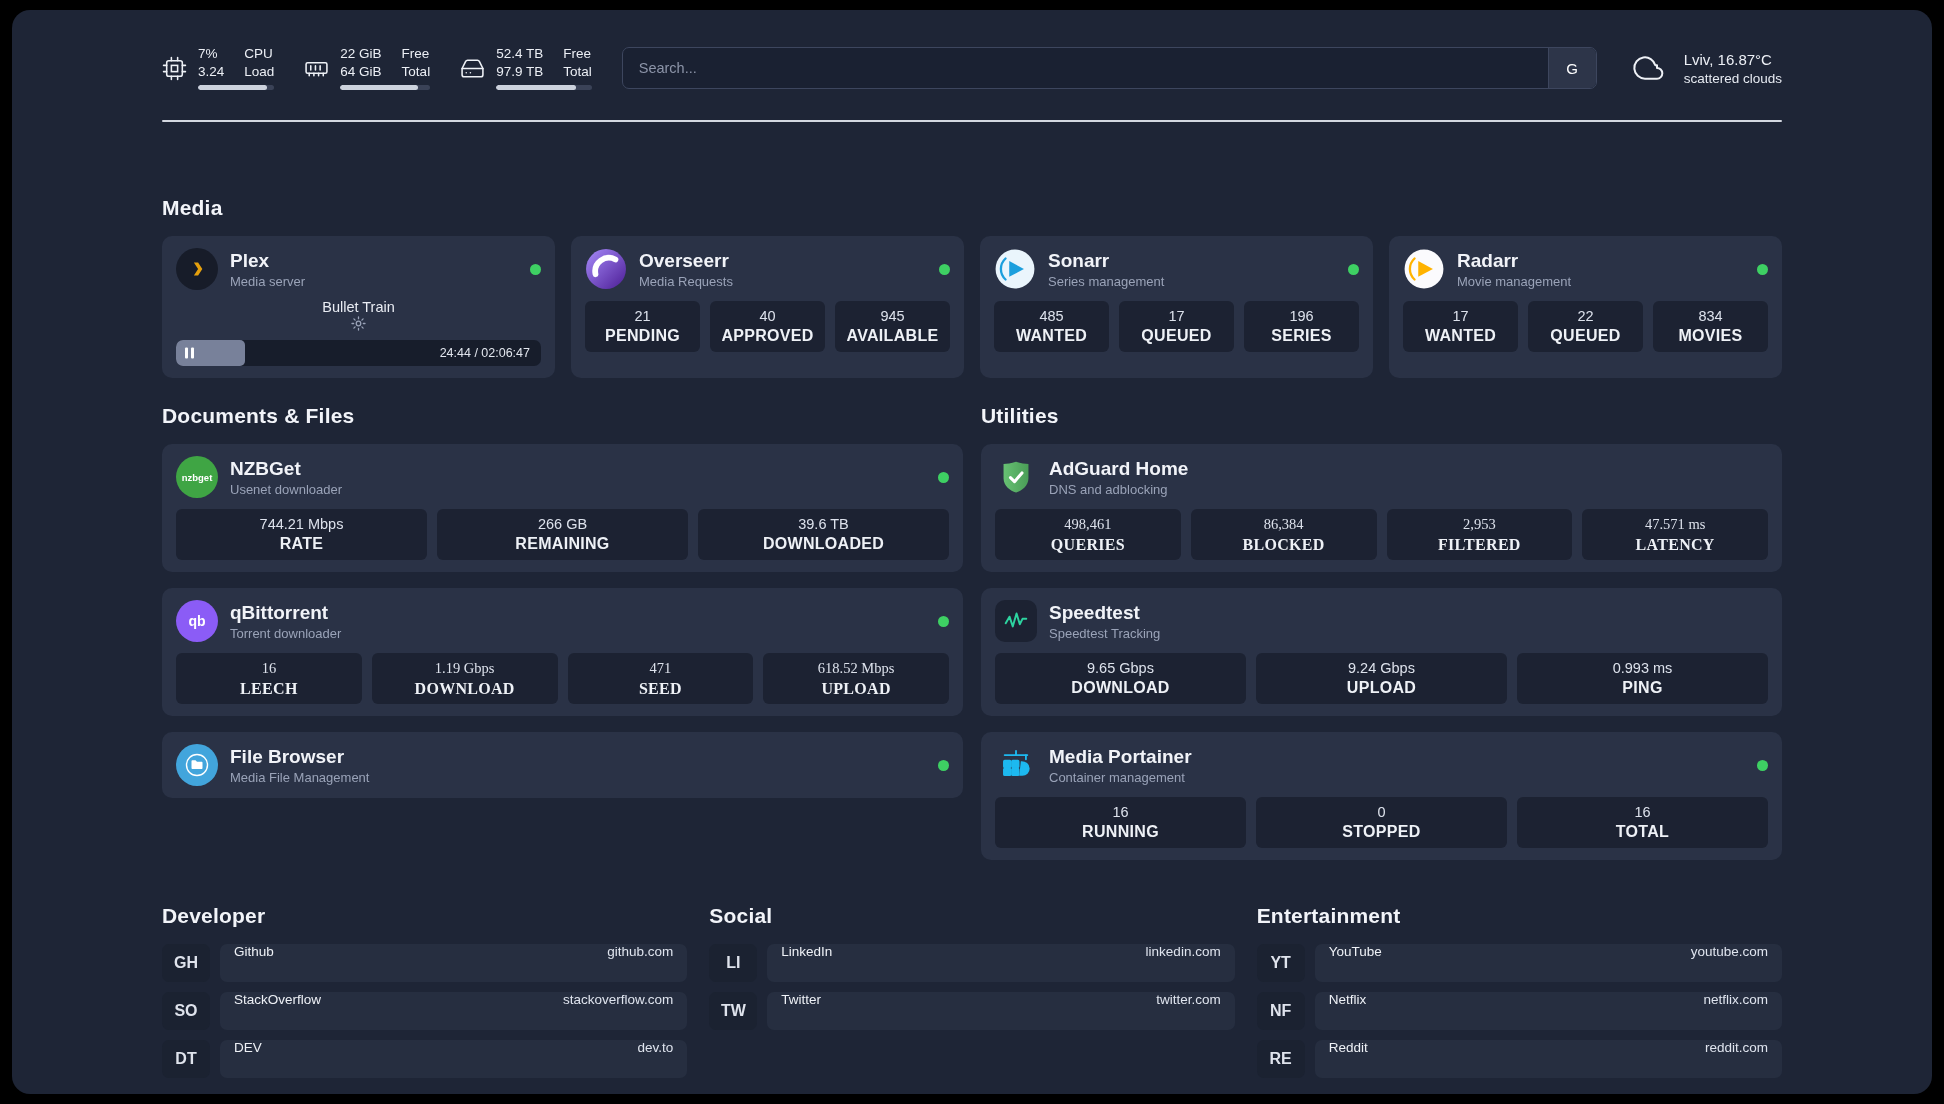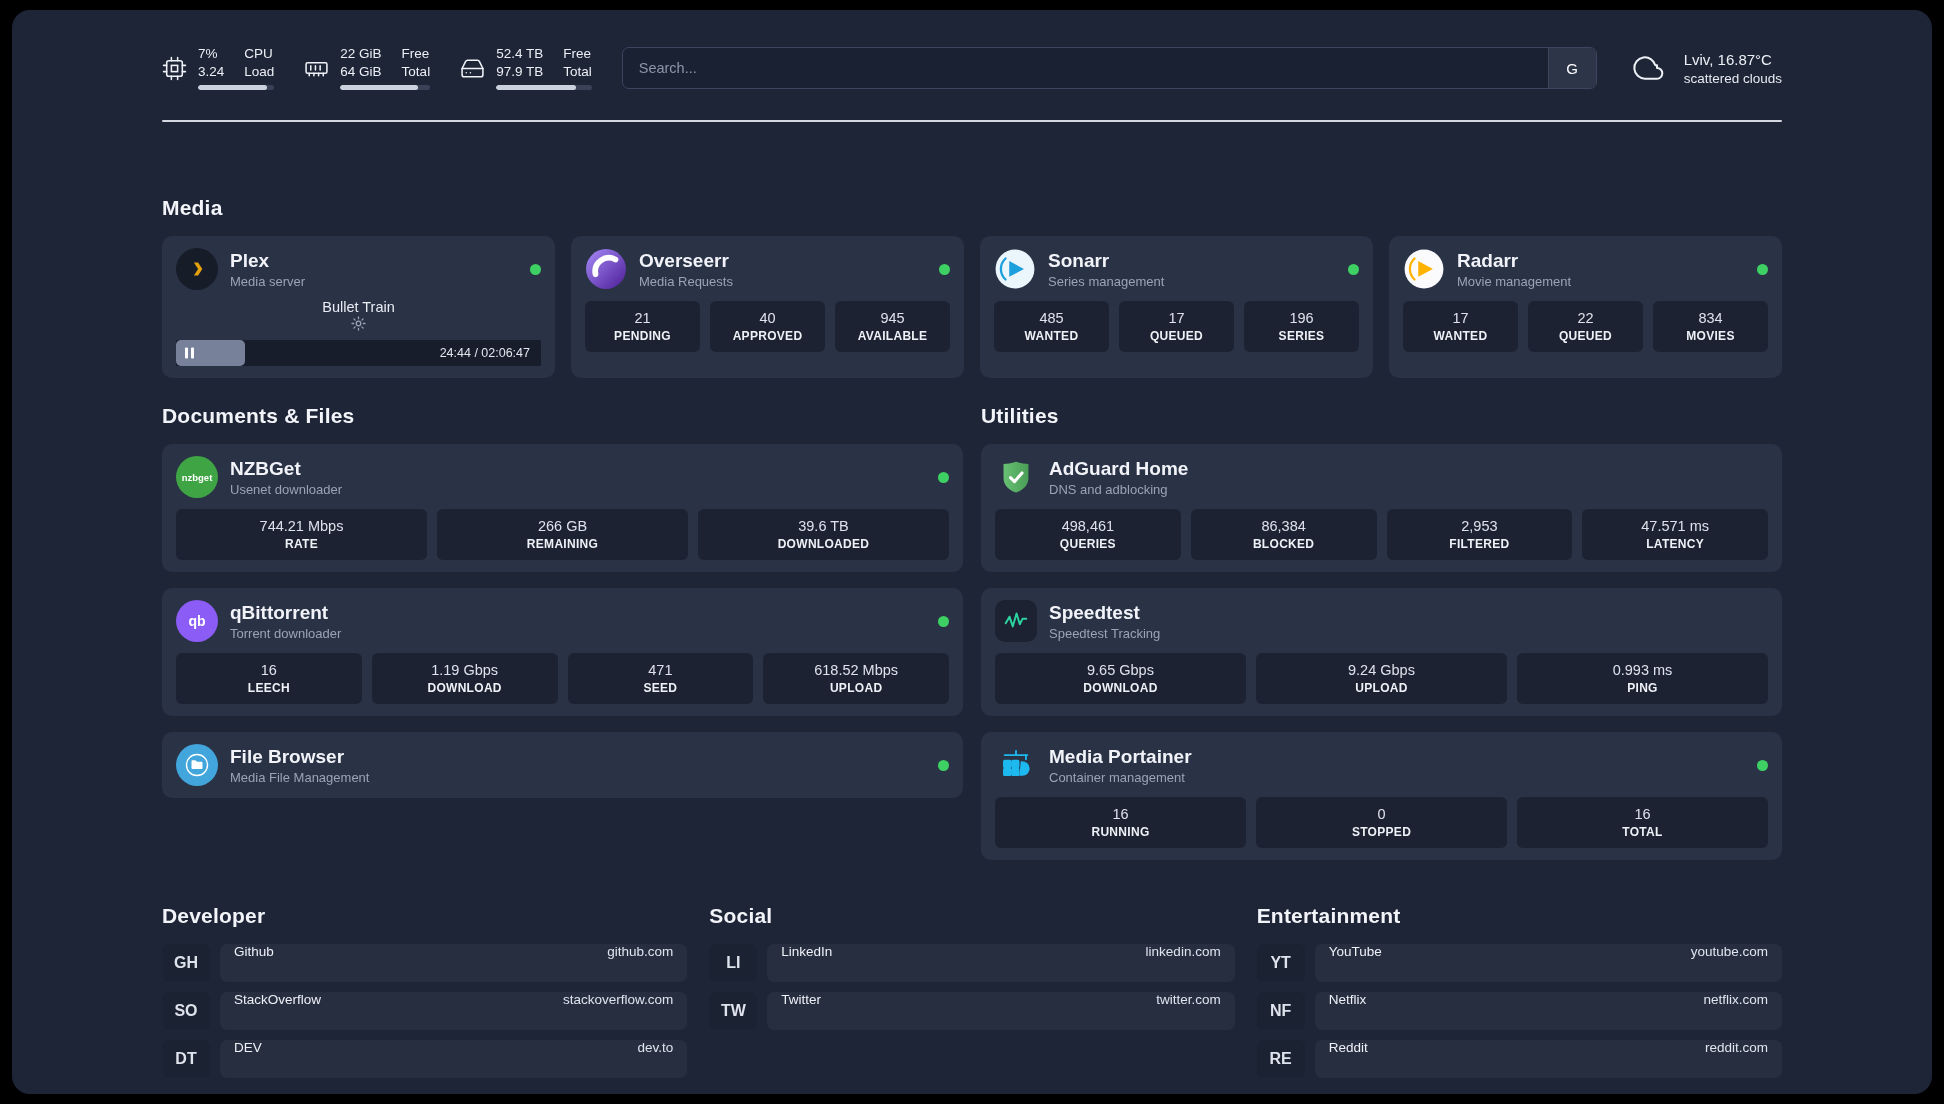--- a/index.html
+++ b/index.html
@@ -52,32 +52,32 @@
              justify-content:center; border-radius:10px; }
   .appicon svg { width:42px; height:42px; display:block; }
   .round { border-radius:50%; }
   .card-titles { display:flex; flex-direction:column; gap:2px; flex:1; min-width:0; }
   .app-name { font-size:19px; font-weight:600; color:#f1f3f8; }
   .app-sub { font-size:13px; color:#9aa3b8; }
   .dot { width:11px; height:11px; border-radius:50%; background:#3ed063; flex:0 0 11px; }
 
   .stats { display:grid; gap:10px; margin-top:11px; }
   .c3 { grid-template-columns:repeat(3,1fr); }
-  .c4 { grid-template-columns:repeat(4,1fr); }
+  .c4 { grid-template-columns:repeat(4,1fr);font-family:Liberation Serif, serif; }
   .stat { background:#1c2232; border-radius:6px; height:51px; display:flex; flex-direction:column;
           align-items:center; justify-content:center; gap:3px; }
   .stat-value { font-size:14.5px; color:#dde2ec; }
-  .stat-label { font-size:12px; font-weight:700; letter-spacing:.3px; color:#eef1f6; }
+  .stat-label { font-size:16px; font-weight:700; letter-spacing:.3px; color:#eef1f6; }
 
   
   .pm-row { display:flex; align-items:center; justify-content:space-between; margin-top:9px;flex-direction:column; }
   .pm-title { font-size:14.5px; color:#e9ecf3; }
   .gear { cursor:pointer; display:flex; }
   .gear svg { width:17px; height:17px; }
-  .pm-bar { position:relative; margin-top:8px; height:26px; border-radius:1px; background:#171d2b; overflow:hidden; }
+  .pm-bar { position:relative; margin-top:8px; height:26px; border-radius:7px; background:#171d2b; overflow:hidden; }
   .pm-fill { position:absolute; left:0; top:0; bottom:0; background:#78819a; border-radius:5px; }
   .pause { position:absolute; left:9px; top:50%; transform:translateY(-50%); display:flex; gap:3px; cursor:pointer; }
   .pause i { width:3px; height:11px; background:#fff; border-radius:1px; display:block; }
   .pm-time { position:absolute; right:11px; top:50%; transform:translateY(-50%); font-size:12.5px; color:#e2e6ee; }
 
   
   .icotext { color:#fff; font-weight:700; }
   .nzb { background:#3fa544; font-size:9.5px; }
   .qb  { background:#8b5cf6; font-size:14px; }
 

